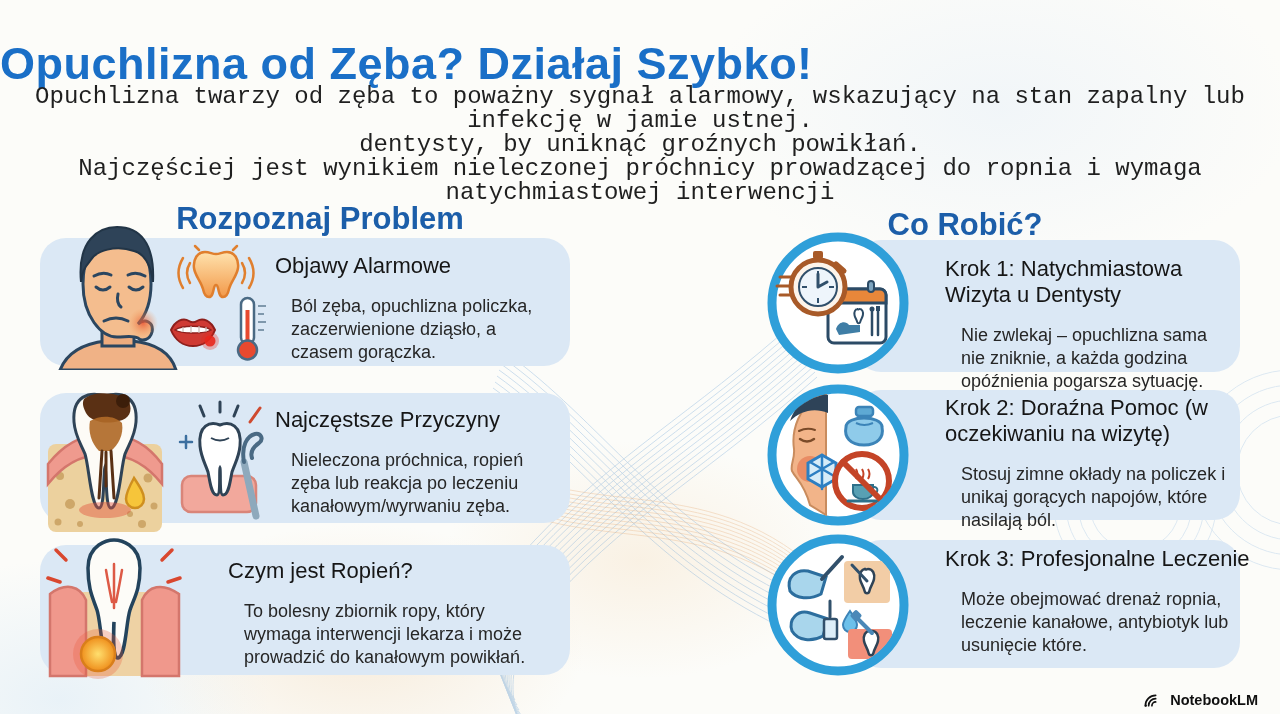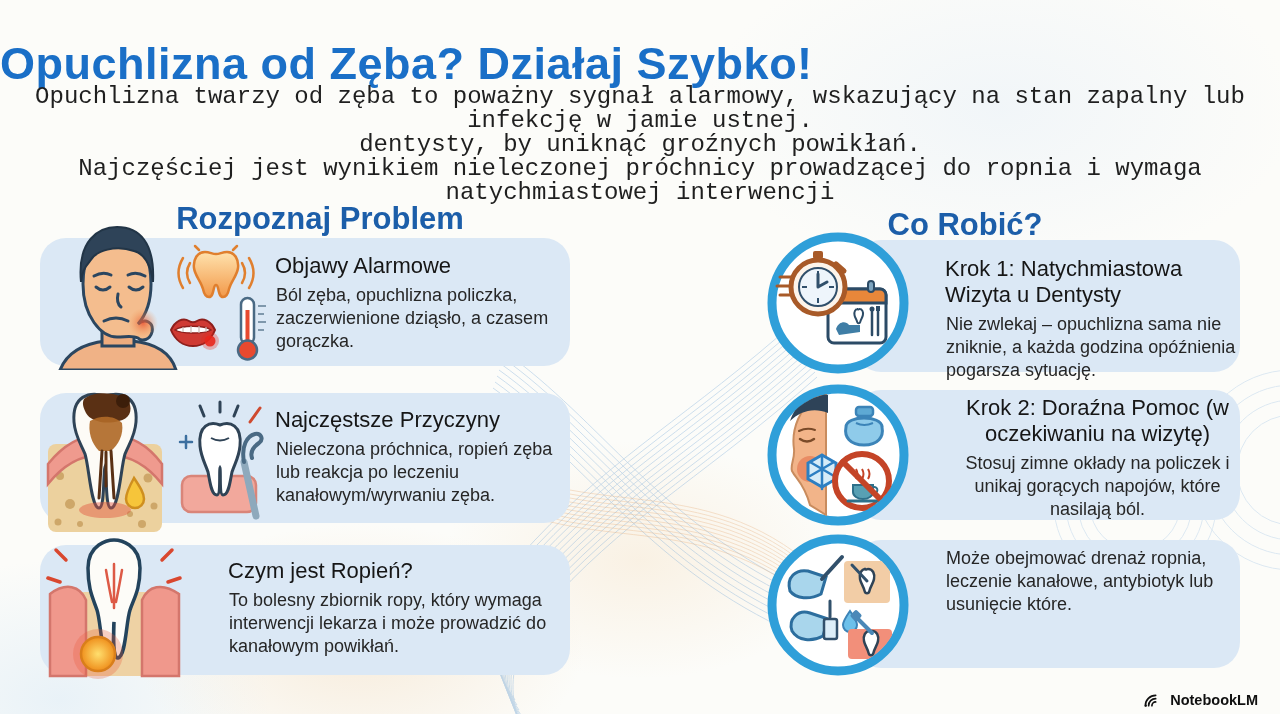--- a/index.html
+++ b/index.html
@@ -17,21 +17,21 @@
   .title{position:absolute;top:20px;left:0;width:100%;
     font-size:45px;font-weight:bold;color:#1a6fc7;letter-spacing:.5px;z-index:3;margin-top:18px;}
   .subtitle{position:absolute;top:85px;left:0;width:100%;text-align:center;
     font-size:24px;line-height:24px;color:#1f1f1f;z-index:3;font-family:Liberation Mono, monospace;}
   .sec-head{position:absolute;font-size:31px;font-weight:bold;color:#1c5ea9;text-align:center;z-index:3;}
   #sec-left{left:60px;top:175px;width:520px;}
   #sec-right{left:780px;top:181px;width:370px;}
   .card{position:absolute;background:#dbe8f5;border-radius:26px;z-index:1;}
   .ctext{position:absolute;color:#1d1d1d;z-index:3;}
   .ctitle{font-size:22px;font-weight:normal;margin:0 0 5px 0;line-height:26px;color:#161616;}
-  .cbody{font-size:18px;line-height:23px;margin:1px;color:#262626;}
+  .cbody{font-size:18px;line-height:23px;margin:16px;color:#262626;}
   .illu{position:absolute;z-index:2;}
   .footer{position:absolute;right:22px;bottom:6px;display:flex;align-items:center;gap:12px;
     font-size:14.5px;font-weight:bold;color:#101010;z-index:4;}
 </style>
 </head>
 <body>
 
 <div class="stage">
 
   <svg class="deco" width="1280" height="714" viewBox="0 0 1280 714" aria-hidden="true">
@@ -237,25 +237,26 @@
   </svg>
 
   <div class="card" style="left:855px;top:240px;width:385px;height:132px;"></div>
   <div class="card" style="left:855px;top:390px;width:385px;height:130px;"></div>
   <div class="card" style="left:855px;top:540px;width:385px;height:128px;"></div>
 
   <div class="ctext" style="left:945px;top:256px;width:305px;">
     <p class="ctitle">Krok 1: Natychmiastowa Wizyta u Dentysty</p>
     <p class="cbody">Nie zwlekaj – opuchlizna sama nie zniknie, a każda godzina opóźnienia pogarsza sytuację.</p>
   </div>
-  <div class="ctext" style="left:945px;top:395px;width:305px;text-align:center;">
+  <div class="ctext" style="left:945px;top:395px;width:305px;">
     <p class="ctitle">Krok 2: Doraźna Pomoc (w oczekiwaniu na wizytę)</p>
     <p class="cbody">Stosuj zimne okłady na policzek i unikaj gorących napojów, które nasilają ból.</p>
   </div>
   <div class="ctext" style="left:945px;top:546px;width:305px;">
+    <p class="ctitle">Krok 3: Profesjonalne Leczenie</p>
     <p class="cbody">Może obejmować drenaż ropnia, leczenie kanałowe, antybiotyk lub usunięcie które.</p>
   </div>
 
   <svg class="illu" style="left:766px;top:231px;" width="144" height="144" viewBox="0 0 144 144" aria-hidden="true">
     <circle cx="72" cy="72" r="66" fill="#fff" stroke="#2f9fd9" stroke-width="9"></circle>
     <g>
       <rect x="62" y="58" width="58" height="54" rx="6" fill="#fff" stroke="#2c4b66" stroke-width="3"></rect>
       <path d="M62,72 v-8 a6,6 0 0 1 6,-6 h46 a6,6 0 0 1 6,6 v8 Z" fill="#e8873a" stroke="#2c4b66" stroke-width="3"></path>
       <rect x="74" y="50" width="6" height="11" rx="3" fill="#7da4bf" stroke="#2c4b66" stroke-width="2"></rect>
       <rect x="102" y="50" width="6" height="11" rx="3" fill="#7da4bf" stroke="#2c4b66" stroke-width="2"></rect>

